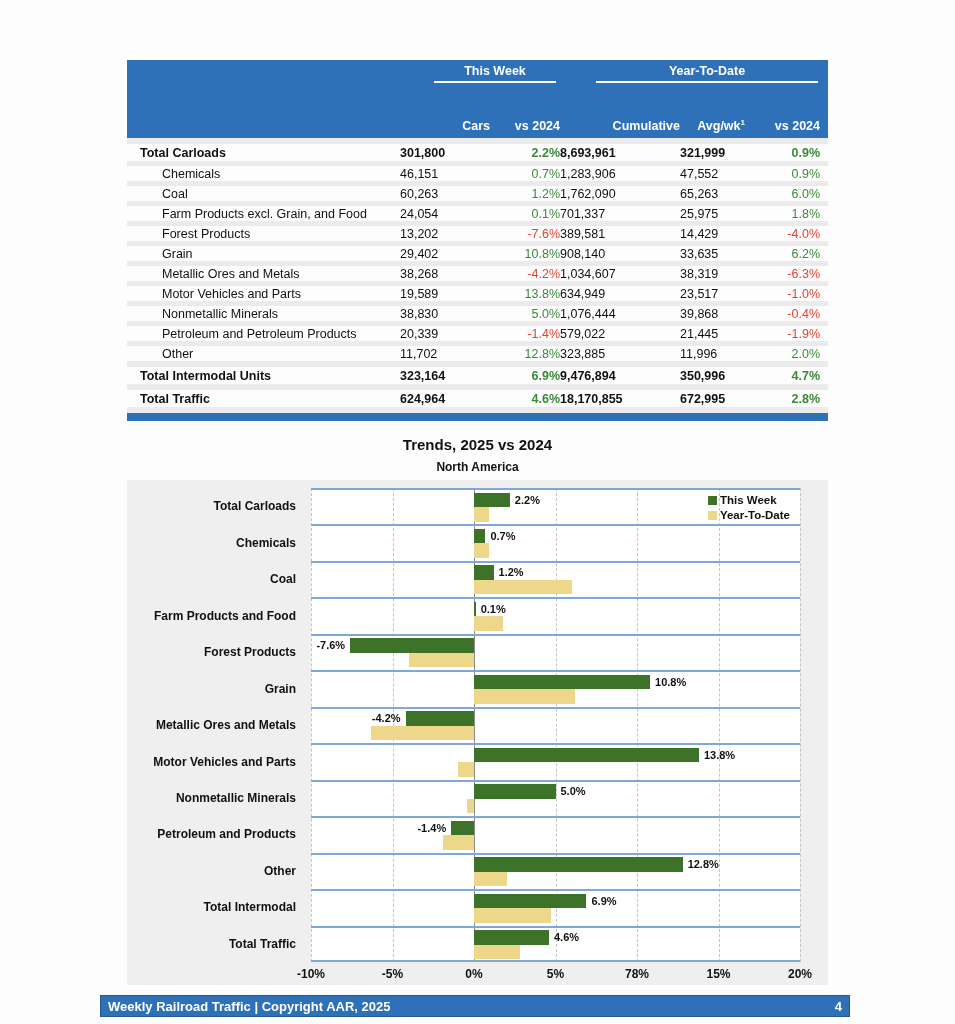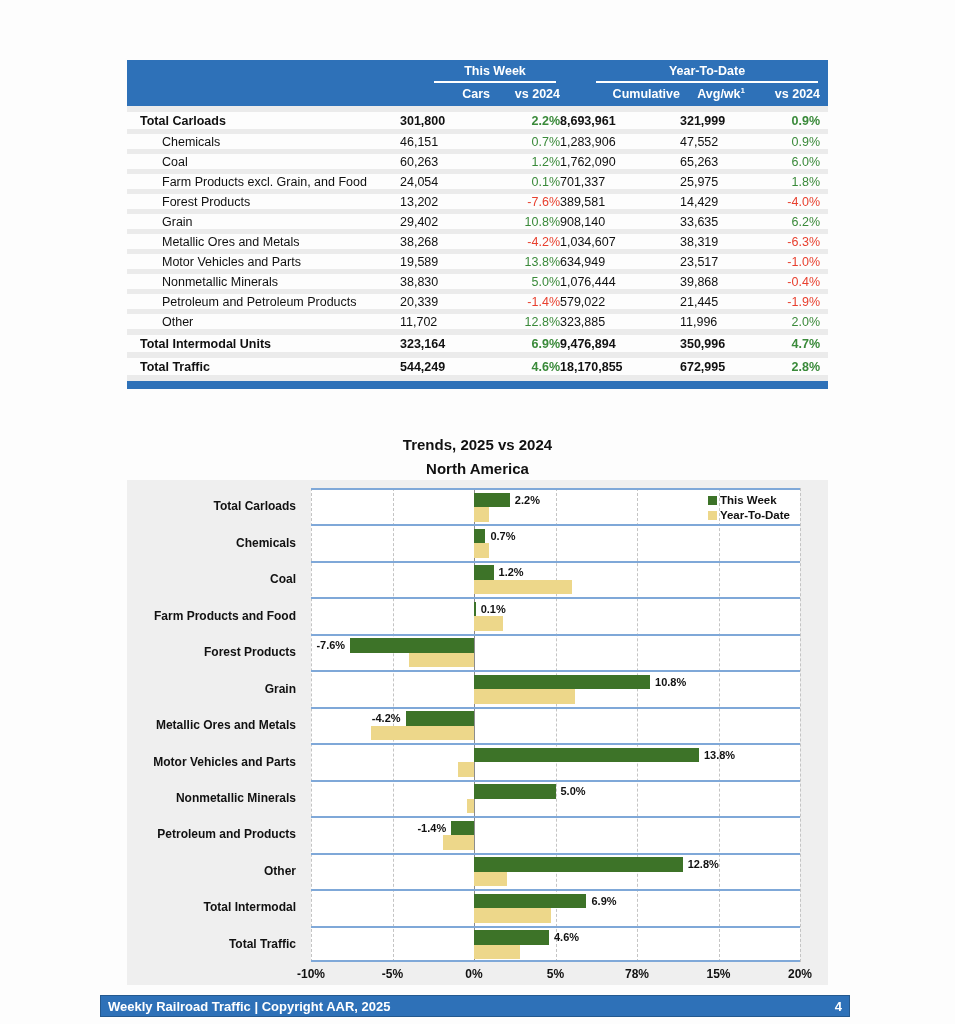--- a/index.html
+++ b/index.html
@@ -12,42 +12,42 @@
 
   
   .rail-table { position:absolute; left:127px; top:60px; width:701px; }
   .thead { background:#2e71b8; color:#fff; font-weight:bold; font-size:12.5px; padding:4px 8px 5px 0; }
   .grid { display:grid; grid-template-columns:273px 90px 70px 120px 65px 75px; align-items:center; }
   .grp { grid-column:2/4; }
   .grp-ytd { grid-column:4/7; }
   .grp .inner { display:block; margin:0 4px 0 34px; text-align:center; border-bottom:2px solid #fff; padding-bottom:3px; }
   .grp-ytd .inner { display:block; margin:0 2px 0 36px; text-align:center; border-bottom:2px solid #fff; padding-bottom:3px; }
   .thead .hrow2 { margin-top:3px; }
-  .thead .hcell { text-align:right; }
+  .thead .hcell { text-align:right;margin-top:32px; }
   sup { font-size:8px; vertical-align:super; }
 
   .tbody { font-size:12.5px; }
   .trow { border-top:5px solid #ebebeb; height:20px; }
   .trow:first-child { border-top:2px solid #fff; height:21px; }
   .trow .c-label { text-align:left; padding-left:35px; white-space:nowrap; }
   .trow.total { font-weight:bold; height:23px; border-top:6px solid #ebebeb; }
   .trow.total .c-label { padding-left:13px; }
   .c-num { text-align:left; }
   .c-pct { text-align:right; font-weight:bold; }
   .trow:not(.total) .c-pct { font-weight:normal; }
   .c-pct.pos { color:#3a8a3a; }
   .c-pct.neg { color:#e8402f; }
   .tbl-bottom { border-top:6px solid #ebebeb; height:14px; background:#2e71b8; }
 
   
   .footnote { position:absolute; left:134px; top:389px; font-size:11.5px; color:#222; }
 
   
   .chart-title { position:absolute; top:436px; left:0; width:100%; text-align:center; font-size:15px; font-weight:bold; }
-  .chart-subtitle { position:absolute; top:460px; left:0; width:100%; text-align:center; font-size:15px; font-weight:bold; }
+  .chart-subtitle { position:absolute; top:460px; left:0; width:100%; text-align:center; font-size:12px; font-weight:bold; }
 
   
   .chart { position:absolute; left:127px; top:480px; width:701px; height:505px; background:#efefef; }
   .cats { position:absolute; left:0; top:8px; width:178px; height:474px; display:flex; flex-direction:column; }
   .cat-cell { flex:1; display:flex; align-items:center; justify-content:flex-end; padding-right:9px; font-size:12px; font-weight:bold; white-space:nowrap; }
   .plot { position:absolute; left:184px; top:8px; width:489px; height:474px; background:#fff; }
   .hline { position:absolute; left:0; width:100%; height:2px; background:#7fa8d8; z-index:2; }
   .vgrid { position:absolute; top:0; height:100%; width:0; border-left:1px dashed #c4c4c4; z-index:1; }
   .vgrid.zero { border-left:1.5px solid #8c8c8c; }
   .bar { position:absolute; z-index:3; }
@@ -180,21 +180,21 @@
       <div class="grid trow total">
           <span class="c-label">Total Intermodal Units</span>
           <span class="c-num">323,164</span>
           <span class="c-pct pos">6.9%</span>
           <span class="c-num">9,476,894</span>
           <span class="c-num">350,996</span>
           <span class="c-pct pos">4.7%</span>
         </div>
       <div class="grid trow total">
           <span class="c-label">Total Traffic</span>
-          <span class="c-num">544,249</span>
+          <span class="c-num">624,964</span>
           <span class="c-pct pos">4.6%</span>
           <span class="c-num">18,170,855</span>
           <span class="c-num">672,995</span>
           <span class="c-pct pos">2.8%</span>
         </div>
     </div>
     <div class="tbl-bottom"></div>
   </div>
 
 

